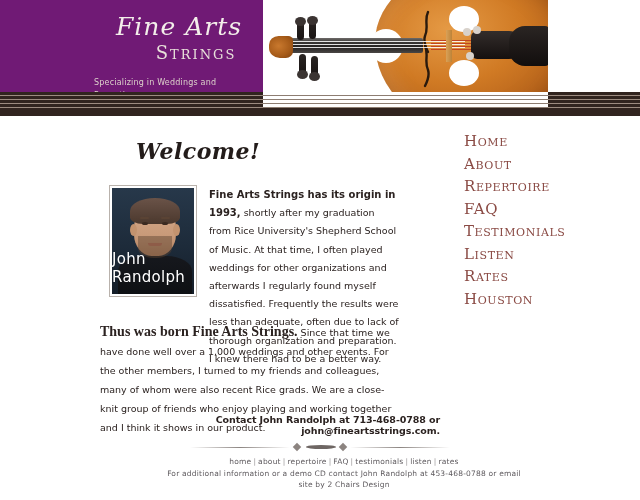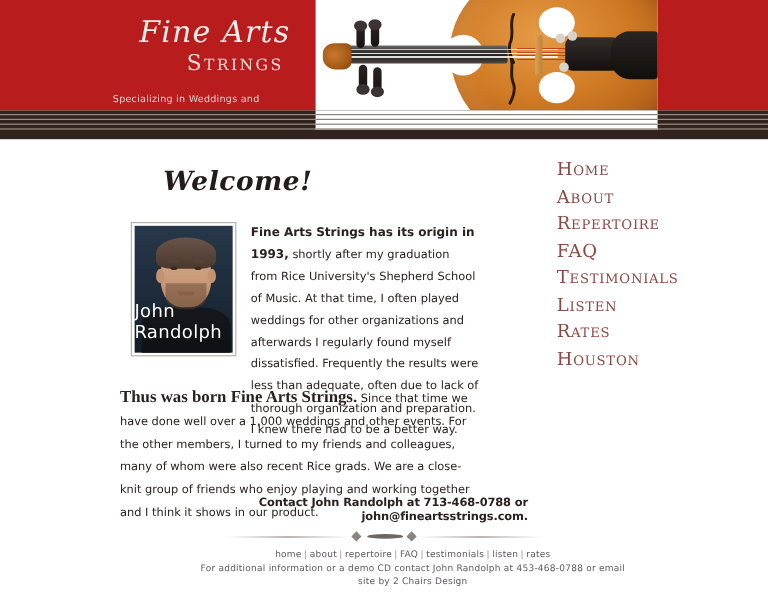--- a/index.html
+++ b/index.html
@@ -8,22 +8,22 @@
   body {
     background:#ffffff;
     font-family:"DejaVu Sans", sans-serif;
     color:#2b2220;
     overflow:hidden;
   }
   .page { position:relative; width:640px; height:500px; background:#ffffff; }
 
   
   .header {
-    position:absolute; left:0; top:0; width:640px; height:92px;
-    background:#b91c1c;
+    position:absolute; left:0; top:0; width:548px; height:92px;
+    background:#701a75;
     padding-left:48px;
   }
   .logo-block {
     position:absolute; left:88px; top:14px; width:172px;
     text-align:left;
   }
   .logo-fine {
     font-family:"DejaVu Serif", serif;
     font-style:italic;
     font-size:25px;

